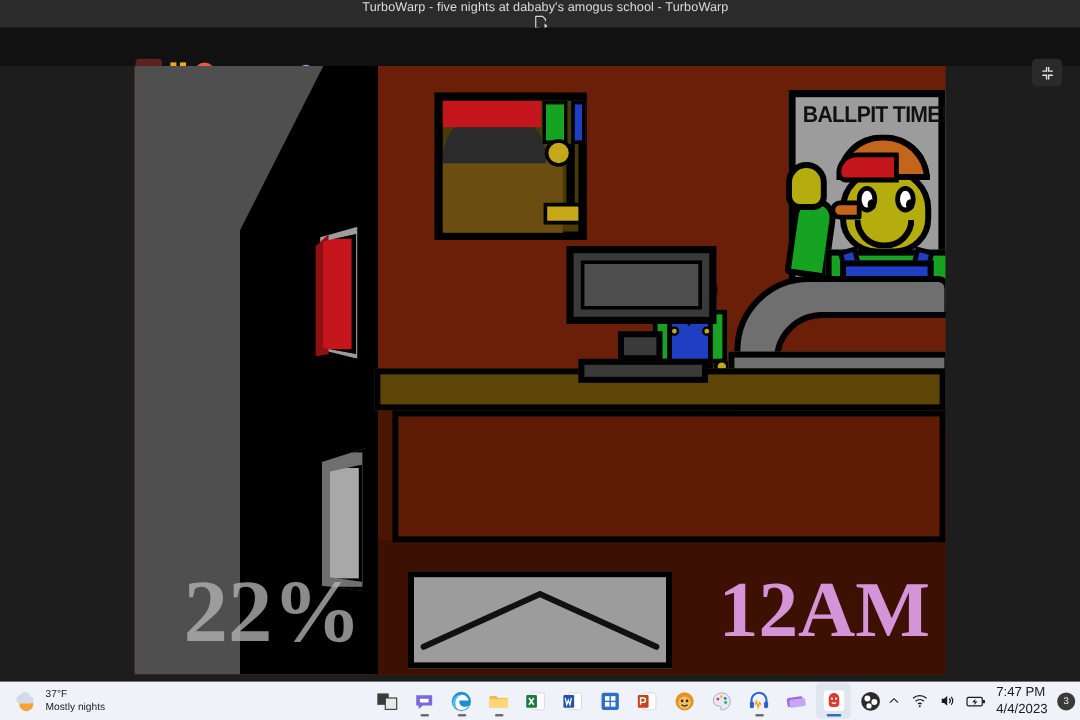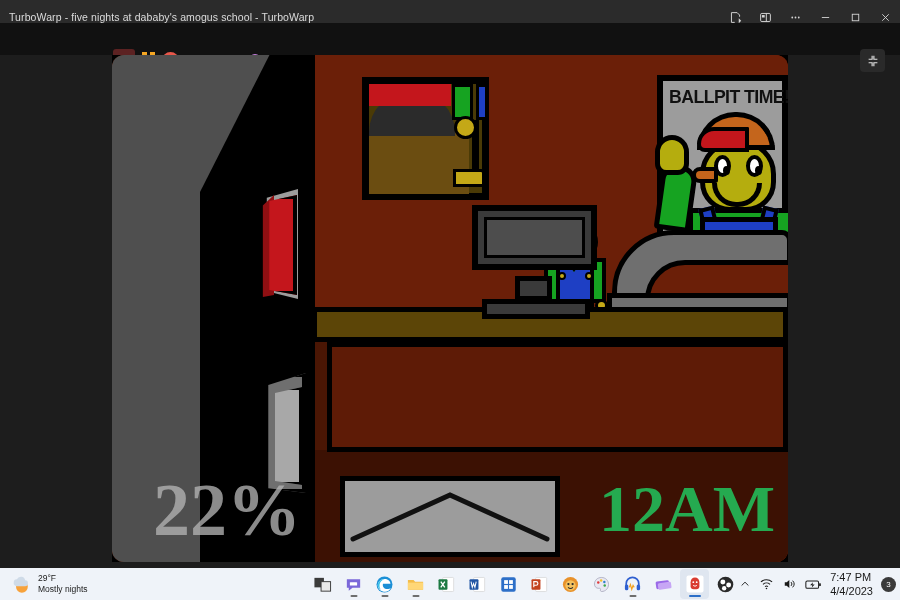--- a/index.html
+++ b/index.html
@@ -7,21 +7,21 @@
   body{
     font-family:"Liberation Sans", sans-serif;
     background:#1d1d1d;
     -webkit-font-smoothing:antialiased;
   }
   #app{ position:relative; width:900px; height:600px; }
 
   
   .titlebar{
     position:absolute; left:0; top:0; width:900px; height:34px;
-    background:#2b2b2b; display:flex; align-items:center;
+    background:#2b2b2b; display:flex; align-items:center;flex-direction:column;
   }
   .title-text{
     color:#dcdcdc; font-size:10.5px; padding-left:9px;
     white-space:nowrap; letter-spacing:.1px;
   }
   .tb-spacer{ flex:1; }
   .tb-btn{
     width:30px; height:23px; display:flex; align-items:center; justify-content:center;
     color:#d5d5d5;
   }
@@ -54,21 +54,21 @@
     position:absolute; right:15px; top:26px; width:25px; height:23px;
     background:#2a2a2a; border-radius:4px;
     display:flex; align-items:center; justify-content:center;
   }
 
   
   .stage-wrap{
     position:absolute; left:112px; top:55px; width:676px; height:507px;
     background:#000;
   }
-  .stage{ position:absolute; inset:0; overflow:hidden; background:#6b1f08;border-radius:12px; }
+  .stage{ position:absolute; inset:0; overflow:hidden; background:#6b1f08; }
 
   
   .wall-left{ position:absolute; left:0; top:0; width:200px; height:507px; background:#4f4f4f; }
   .wall-shadow{
     position:absolute; left:88px; top:0; width:112px; height:507px; background:#000;
     clip-path:polygon(62% 0%, 100% 0%, 100% 100%, 0% 100%, 0% 27%);
   }
   .wall-divider{ position:absolute; left:198px; top:0; width:5px; height:507px; background:#000; }
 
   
@@ -268,21 +268,21 @@
 
   
   .hud-percent{
     position:absolute; left:10px; top:418px; width:210px; text-align:center;
     font-family:"Liberation Serif", serif; font-weight:bold; font-size:74px;
     color:#b3b3b3; opacity:.78; line-height:1;
   }
   .hud-time{
     position:absolute; left:480px; top:418px; width:190px; text-align:center;
     font-family:"Liberation Serif", serif; font-weight:bold; font-size:66px;
-    color:#22c55e; opacity:.85; line-height:1.1;
+    color:#f0abfc; opacity:.85; line-height:1.1;
   }
   .hud-map{
     position:absolute; left:228px; top:421px; width:220px; height:81px;
     background:#9c9c9c; border:5px solid #000;
   }
   .hud-map svg{ display:block; }
 
   
   .taskbar{
     position:absolute; left:0; top:568px; width:900px; height:32px;
@@ -493,21 +493,21 @@
   </div>
 
   <div class="taskbar">
 
     <div class="weather">
       <svg width="22" height="20" viewBox="0 0 24 22">
         <circle cx="13" cy="14" r="6.5" fill="#f7a23b"></circle>
         <path d="M4 9.5a3.6 3.6 0 013.5-3.6A4.8 4.8 0 0116.6 7a3.2 3.2 0 01-.4 6.4H7.2A3.3 3.3 0 014 9.5z" fill="#cfdbe8"></path>
       </svg>
       <div>
-        <div class="weather-txt">29°F</div>
+        <div class="weather-txt">37°F</div>
         <div class="weather-txt">Mostly nights</div>
       </div>
     </div>
 
 
     <div class="tb-apps">
 
       <div class="app">
         <svg width="19" height="19" viewBox="0 0 20 20">
             <rect x="1.5" y="3" width="10" height="10" fill="#3b3b3b"></rect>

